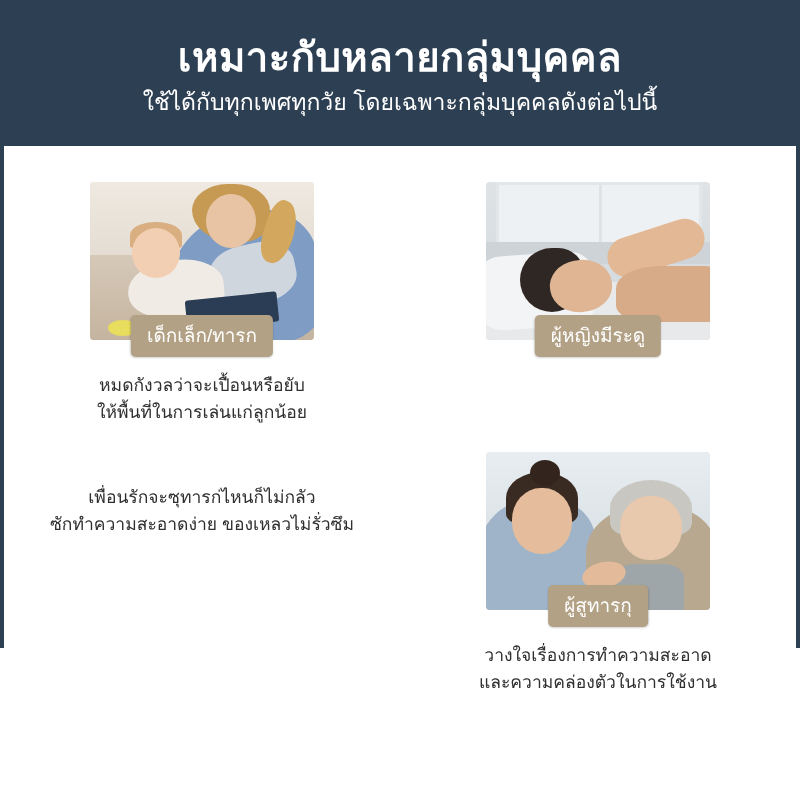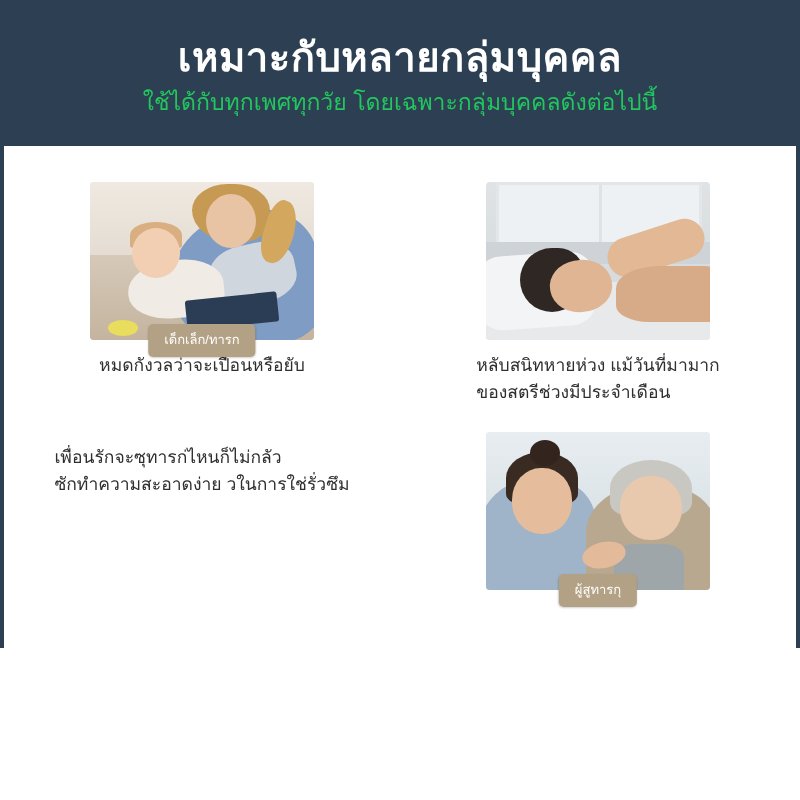--- a/index.html
+++ b/index.html
@@ -29,21 +29,21 @@
   }
   .header-title {
     color: #ffffff;
     font-size: 40px;
     font-weight: bold;
     letter-spacing: 0.5px;
     line-height: 1.15;
     text-align: center;
   }
   .header-sub {
-    color: #22c55e;
+    color: #ffffff;
     font-size: 23px;
     line-height: 1.3;
     text-align: right;
     margin-top: 8px;
     font-weight: normal;
   }
   
   .grid {
     padding: 36px 0 0 0;
     display: grid;
@@ -68,28 +68,29 @@
     overflow: hidden;
     position: relative;
   }
   .badge {
     position: absolute;
     left: 50%;
     transform: translateX(-50%);
     bottom: -17px;
     background: #b2a184;
     color: #ffffff;
-    font-size: 13px;
+    font-size: 19px;
     padding: 5px 16px 7px 16px;
     border-radius: 5px;
     white-space: nowrap;
     box-shadow: 0 1px 2px rgba(0,0,0,0.18);
   }
   .caption {
-    margin-top: 12px;
+    margin-top: 32px;
+    text-align: center;
     color: #2f2f2f;
     font-size: 17.5px;
     line-height: 1.55;
   }
   .caption div { white-space: nowrap; }
 
   
   
   .ph-baby { background: linear-gradient(#e9e3da 0%, #ddd3c6 52%, #cfc2b1 100%); }
   .ph-baby .wall { position:absolute; inset:0 0 46% 0; background:linear-gradient(#efe9e1,#e3dbd0); }
@@ -168,63 +169,63 @@
           <div class="baby-body"></div>
             <div class="baby-hair"></div>
             <div class="baby-head"></div>
           <div class="book"></div>
             <div class="toy"></div>
         </div>
         <div class="badge">เด็กเล็ก/ทารก</div>
       </div>
       <div class="caption">
         <div>หมดกังวลว่าจะเปื้อนหรือยับ</div>
+        <div>ให้พื้นที่ในการเล่นแก่ลูกน้อย</div>
       </div>
     </div>
 
     <div class="cell">
       <div class="photo-wrap">
         <div class="photo ph-sleep">
           <div class="win"></div>
             <div class="headboard"></div>
           <div class="sheet"></div>
             <div class="pillow"></div>
           <div class="arm"></div>
             <div class="body"></div>
           <div class="hair"></div>
             <div class="face"></div>
         </div>
-      </div>
-      <div class="caption">
-        <div>หลับสนิทหายห่วง แม้วันที่มามาก</div>
-        <div>ของสตรีช่วงมีประจำเดือน</div>
+        <div class="badge">ผู้หญิงมีระดู</div>
       </div>
     </div>
 
     <div class="cell">
       <div class="caption">
         <div>เพื่อนรักจะซุทารก่ไหนก็ไม่กลัว</div>
-        <div>ซักทำความสะอาดง่าย วในการใช่รั่วซึม</div>
+        <div>ซักทำความสะอาดง่าย ของเหลวไม่รั่วซึม</div>
       </div>
     </div>
 
     <div class="cell">
       <div class="photo-wrap">
         <div class="photo ph-eld">
           <div class="bg"></div>
           <div class="w-body"></div>
             <div class="w-hair"></div>
             <div class="w-bun"></div>
             <div class="w-head"></div>
           <div class="e-body"></div>
             <div class="e-scarf"></div>
             <div class="e-hair"></div>
             <div class="e-head"></div>
           <div class="hand"></div>
         </div>
         <div class="badge">ผู้สูทารกุ</div>
       </div>
       <div class="caption">
+        <div>วางใจเรื่องการทำความสะอาด</div>
+        <div>และความคล่องตัวในการใช้งาน</div>
       </div>
     </div>
 
   </div>
 </div>
 
 </body></html>

